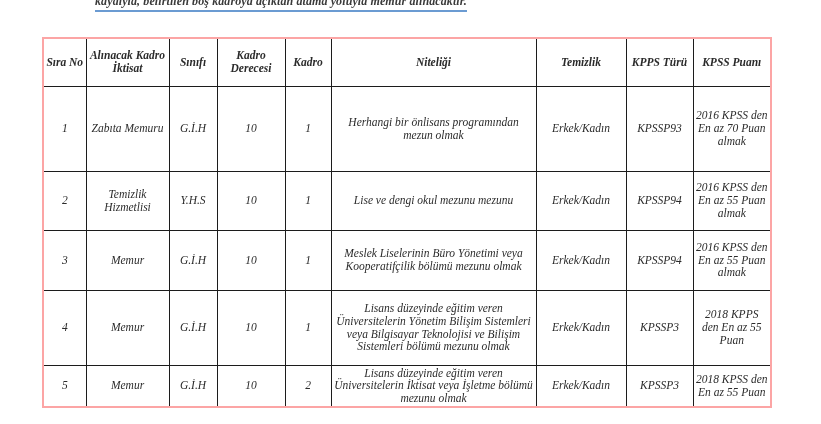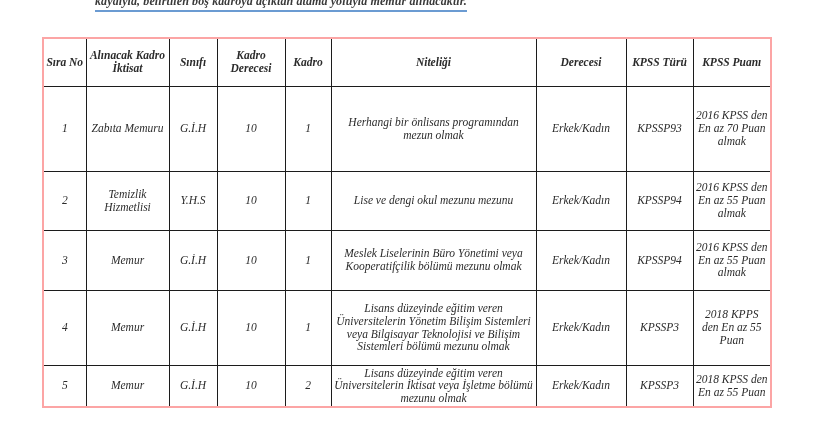--- a/index.html
+++ b/index.html
@@ -78,22 +78,22 @@
       <col style="width:78px">
     </colgroup>
     <thead>
       <tr style="height:48px;">
         <th>Sıra No</th>
         <th>Alınacak Kadro İktisat</th>
         <th>Sınıfı</th>
         <th>Kadro Derecesi</th>
         <th>Kadro</th>
         <th>Niteliği</th>
-        <th>Derecesi</th>
-        <th>KPSS Türü</th>
+        <th>Temizlik</th>
+        <th>KPPS Türü</th>
         <th>KPSS Puanı</th>
       </tr>
     </thead>
     <tbody>
       <tr style="height:85px;">
         <td>1</td>
         <td>Zabıta Memuru</td>
         <td>G.İ.H</td>
         <td>10</td>
         <td>1</td>

